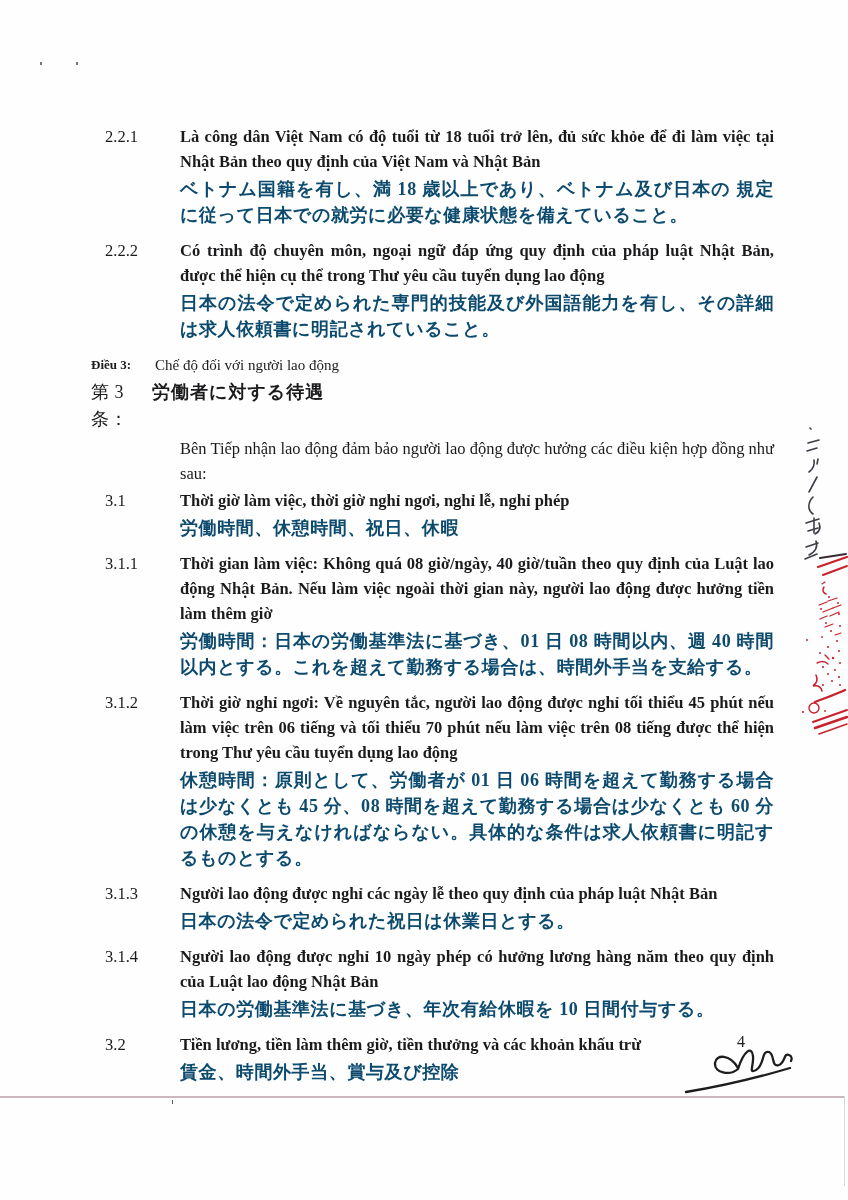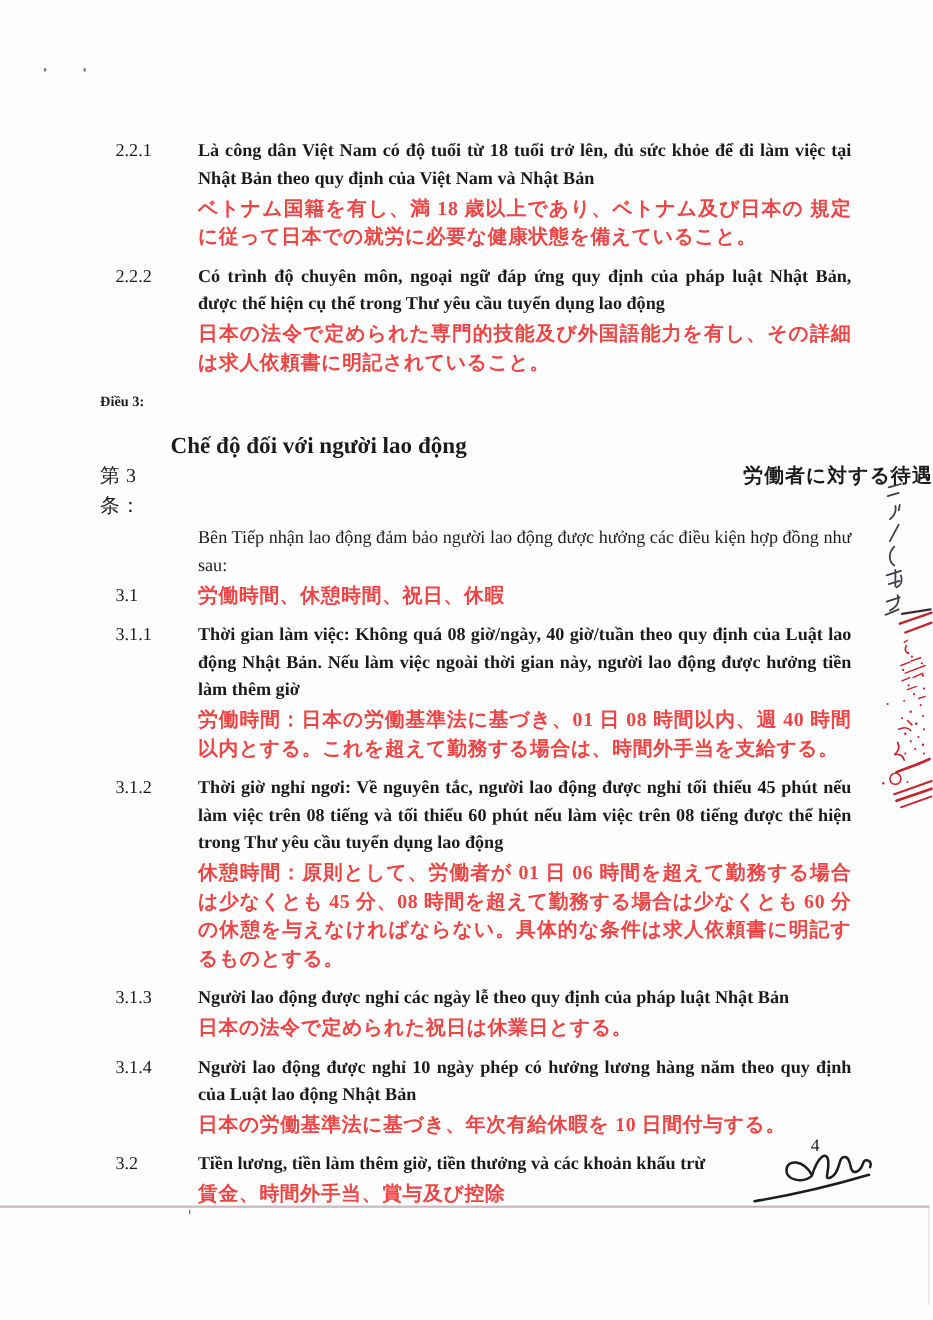--- a/index.html
+++ b/index.html
@@ -5,24 +5,24 @@
   html,body{margin:0;padding:0;background:#ffffff;}
   .page{
     position:relative;width:848px;height:1200px;background:#fefefe;overflow:hidden;
     font-family:"Liberation Serif",serif;color:#1b1b1d;padding-left:20px;
   }
   .content{position:absolute;left:0;top:124px;width:848px;}
   .r{display:flex;margin-bottom:3px;}
   .num{flex:0 0 75px;margin-left:105px;font-size:16.5px;line-height:25px;color:#1b1b1d;}
   .body-col{width:594px;font-weight:bold;}
   .vn{margin:0 0 2px 0;font-size:16.5px;line-height:25px;text-align:justify;color:#1b1b1d;}
-  .jp{margin:0 0 7px 0;font-size:18px;line-height:26px;text-align:justify;letter-spacing:0.6px;color:#ef4444;}
+  .jp{margin:0 0 7px 0;font-size:18px;line-height:26px;text-align:justify;letter-spacing:0.6px;color:#0c4a6e;}
   .hrow{display:flex;margin-left:91px;margin-bottom:1px;}
   .hlabel-vn{flex:0 0 64px;font-weight:bold;font-size:13px;line-height:26px;}
-  .htitle-vn{font-weight:bold;font-size:21px;line-height:26px;margin-top:40px;}
+  .htitle-vn{font-weight:normal;font-size:15px;line-height:26px;}
   .hlabel-jp{flex:0 0 61px;font-size:18px;line-height:27px;letter-spacing:0.5px;}
   .htitle-jp{font-size:18px;line-height:27px;letter-spacing:1px;font-weight:bold;}
   .indent{margin-left:180px;width:594px;}
   .speck{position:absolute;background:#77767c;}
   .footer-line{position:absolute;left:0;top:1096px;width:845px;height:2px;background:#cbb8be;}
   .edge-line{position:absolute;left:844px;top:1096px;width:1px;height:90px;background:#d9d9db;}
   .tick{position:absolute;left:172px;top:1100px;width:1px;height:4px;background:#5a5a60;}
   .pagenum{position:absolute;left:737px;top:1033px;font-size:16px;line-height:18px;color:#1d1d1f;}
   .sig-svg{position:absolute;left:668px;top:1028px;}
   .margin-svg{position:absolute;left:795px;top:415px;}
@@ -50,48 +50,49 @@
       <div class="body-col">
         <p class="vn">Có trình độ chuyên môn, ngoại ngữ đáp ứng quy định của pháp luật Nhật Bản, được thể hiện cụ thể trong Thư yêu cầu tuyển dụng lao động</p>
         <p class="jp">日本の法令で定められた専門的技能及び外国語能力を有し、その詳細は求人依頼書に明記されていること。</p>
       </div>
     </div>
 
     <div class="hrow">
       <div class="hlabel-vn">Điều 3:</div>
       <div class="htitle-vn">Chế độ đối với người lao động</div>
     </div>
-    <div class="hrow" style="margin-bottom:3px;justify-content:space-between;">
+    <div class="hrow" style="margin-bottom:3px;">
       <div class="hlabel-jp">第 3 条：</div>
       <div class="htitle-jp">労働者に対する待遇</div>
     </div>
 
     <div class="indent">
       <p class="vn">Bên Tiếp nhận lao động đảm bảo người lao động được hưởng các điều kiện hợp đồng như sau:</p>
     </div>
 
     <div class="r">
       <div class="num">3.1</div>
       <div class="body-col">
+        <p class="vn">Thời giờ làm việc, thời giờ nghỉ ngơi, nghỉ lễ, nghỉ phép</p>
         <p class="jp">労働時間、休憩時間、祝日、休暇</p>
       </div>
     </div>
 
     <div class="r">
       <div class="num">3.1.1</div>
       <div class="body-col">
         <p class="vn">Thời gian làm việc: Không quá 08 giờ/ngày, 40 giờ/tuần theo quy định của Luật lao động Nhật Bản. Nếu làm việc ngoài thời gian này, người lao động được hưởng tiền làm thêm giờ</p>
         <p class="jp">労働時間：日本の労働基準法に基づき、01 日 08 時間以内、週 40 時間以内とする。これを超えて勤務する場合は、時間外手当を支給する。</p>
       </div>
     </div>
 
     <div class="r">
       <div class="num">3.1.2</div>
       <div class="body-col">
-        <p class="vn">Thời giờ nghỉ ngơi: Về nguyên tắc, người lao động được nghỉ tối thiểu 45 phút nếu làm việc trên 08 tiếng và tối thiểu 60 phút nếu làm việc trên 08 tiếng được thể hiện trong Thư yêu cầu tuyển dụng lao động</p>
+        <p class="vn">Thời giờ nghỉ ngơi: Về nguyên tắc, người lao động được nghỉ tối thiểu 45 phút nếu làm việc trên 06 tiếng và tối thiểu 70 phút nếu làm việc trên 08 tiếng được thể hiện trong Thư yêu cầu tuyển dụng lao động</p>
         <p class="jp">休憩時間：原則として、労働者が 01 日 06 時間を超えて勤務する場合は少なくとも 45 分、08 時間を超えて勤務する場合は少なくとも 60 分の休憩を与えなければならない。具体的な条件は求人依頼書に明記するものとする。</p>
       </div>
     </div>
 
     <div class="r">
       <div class="num">3.1.3</div>
       <div class="body-col">
         <p class="vn">Người lao động được nghỉ các ngày lễ theo quy định của pháp luật Nhật Bản</p>
         <p class="jp">日本の法令で定められた祝日は休業日とする。</p>
       </div>

